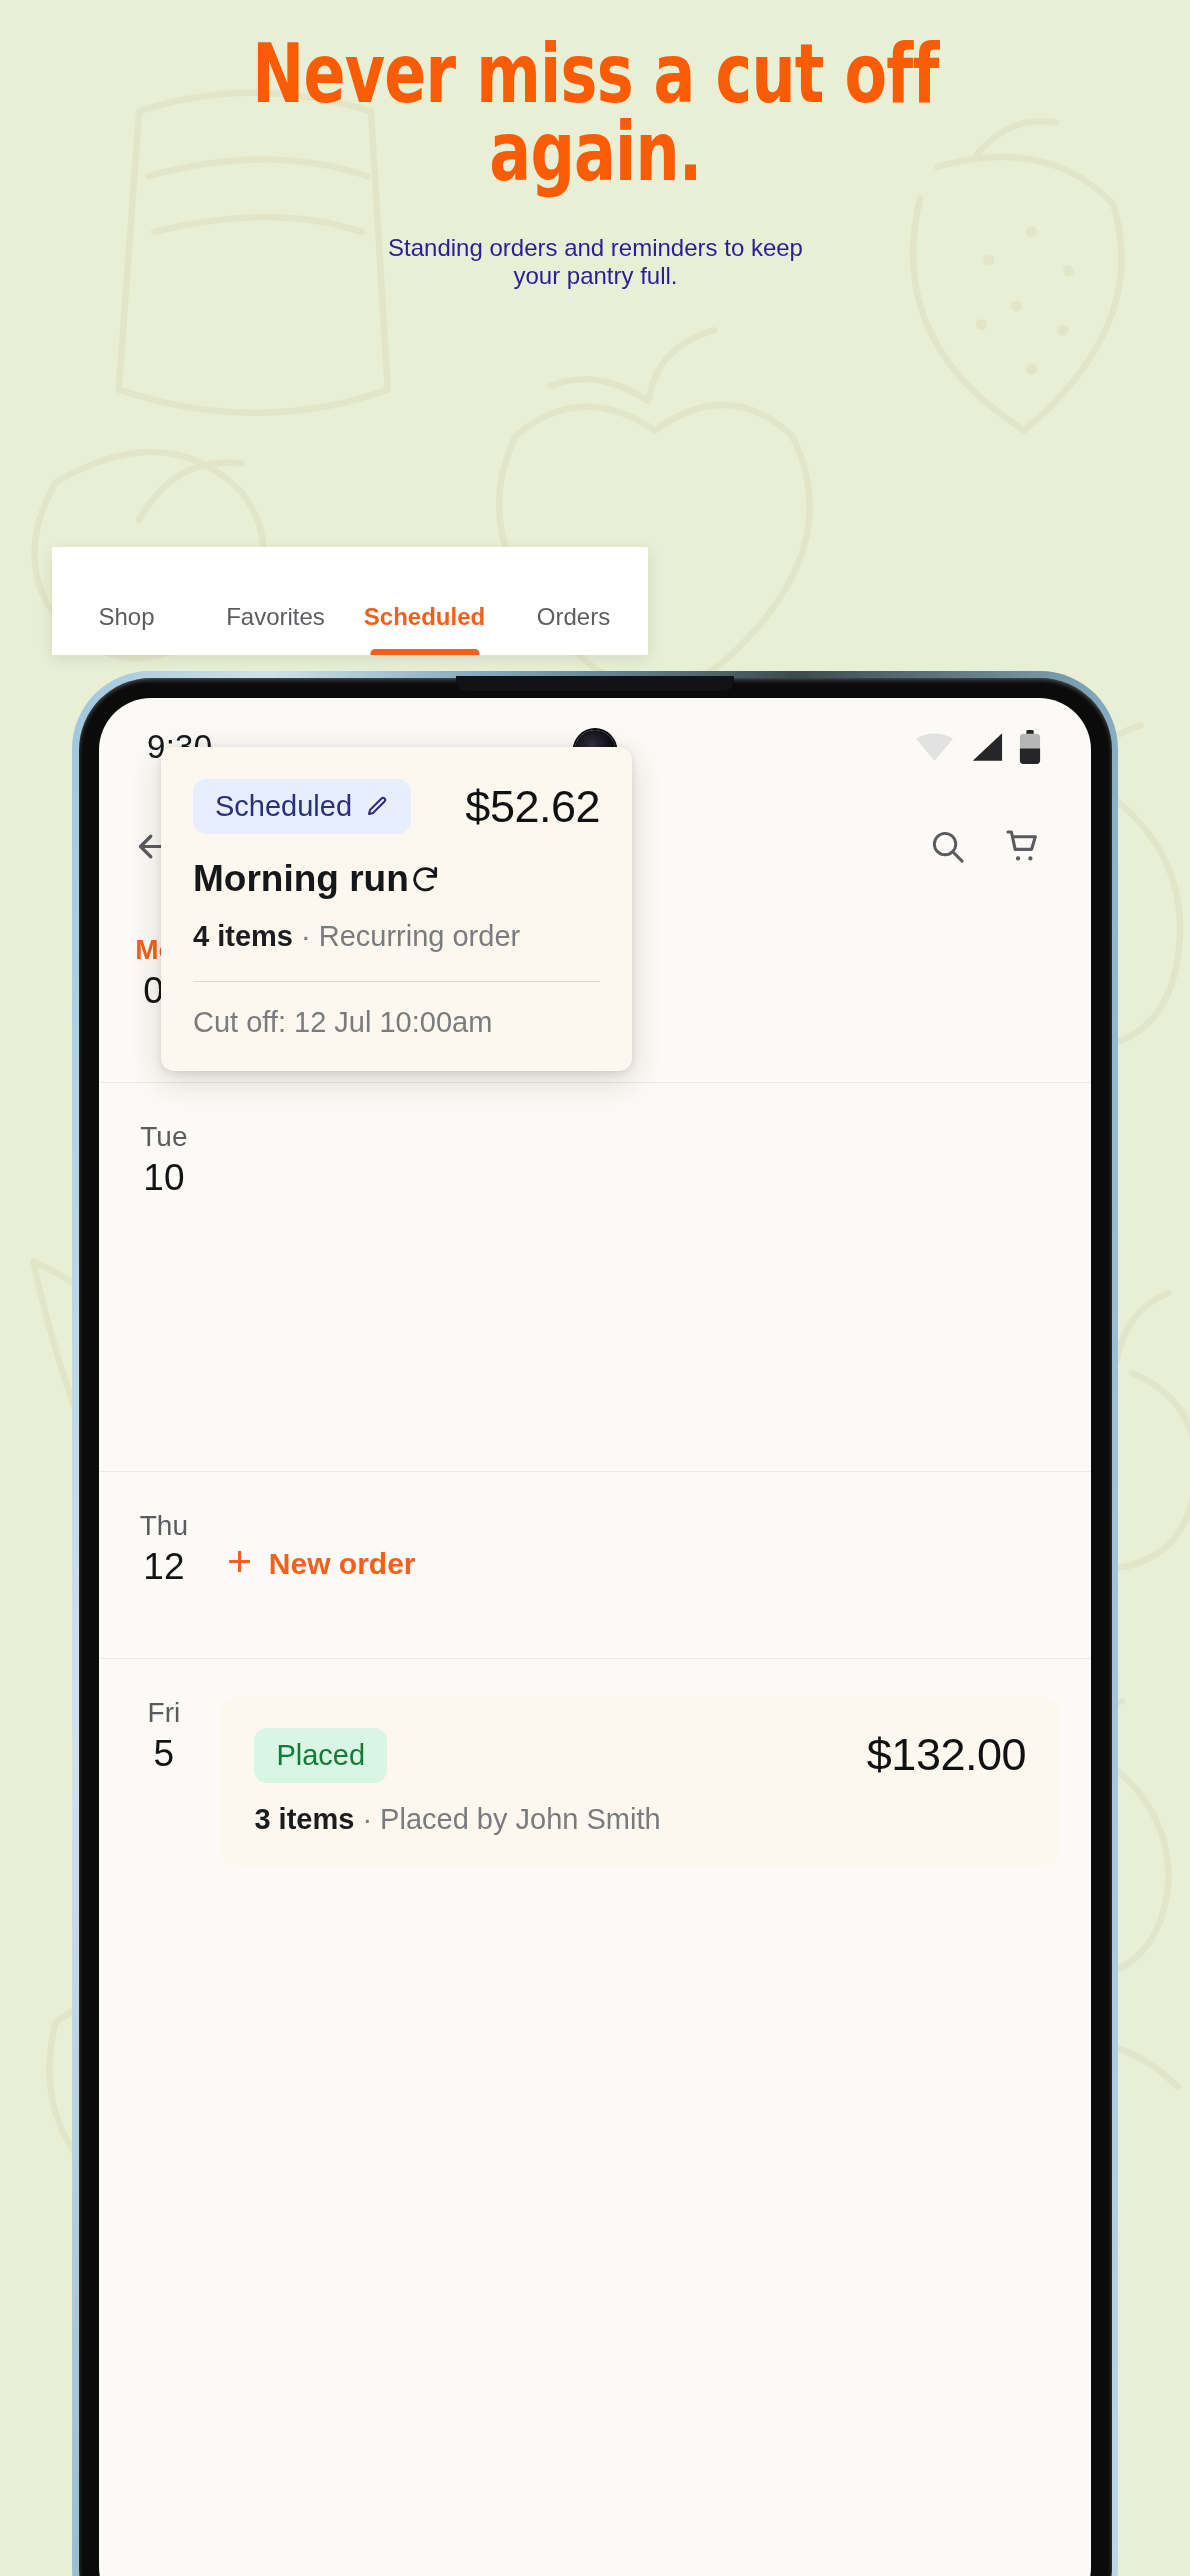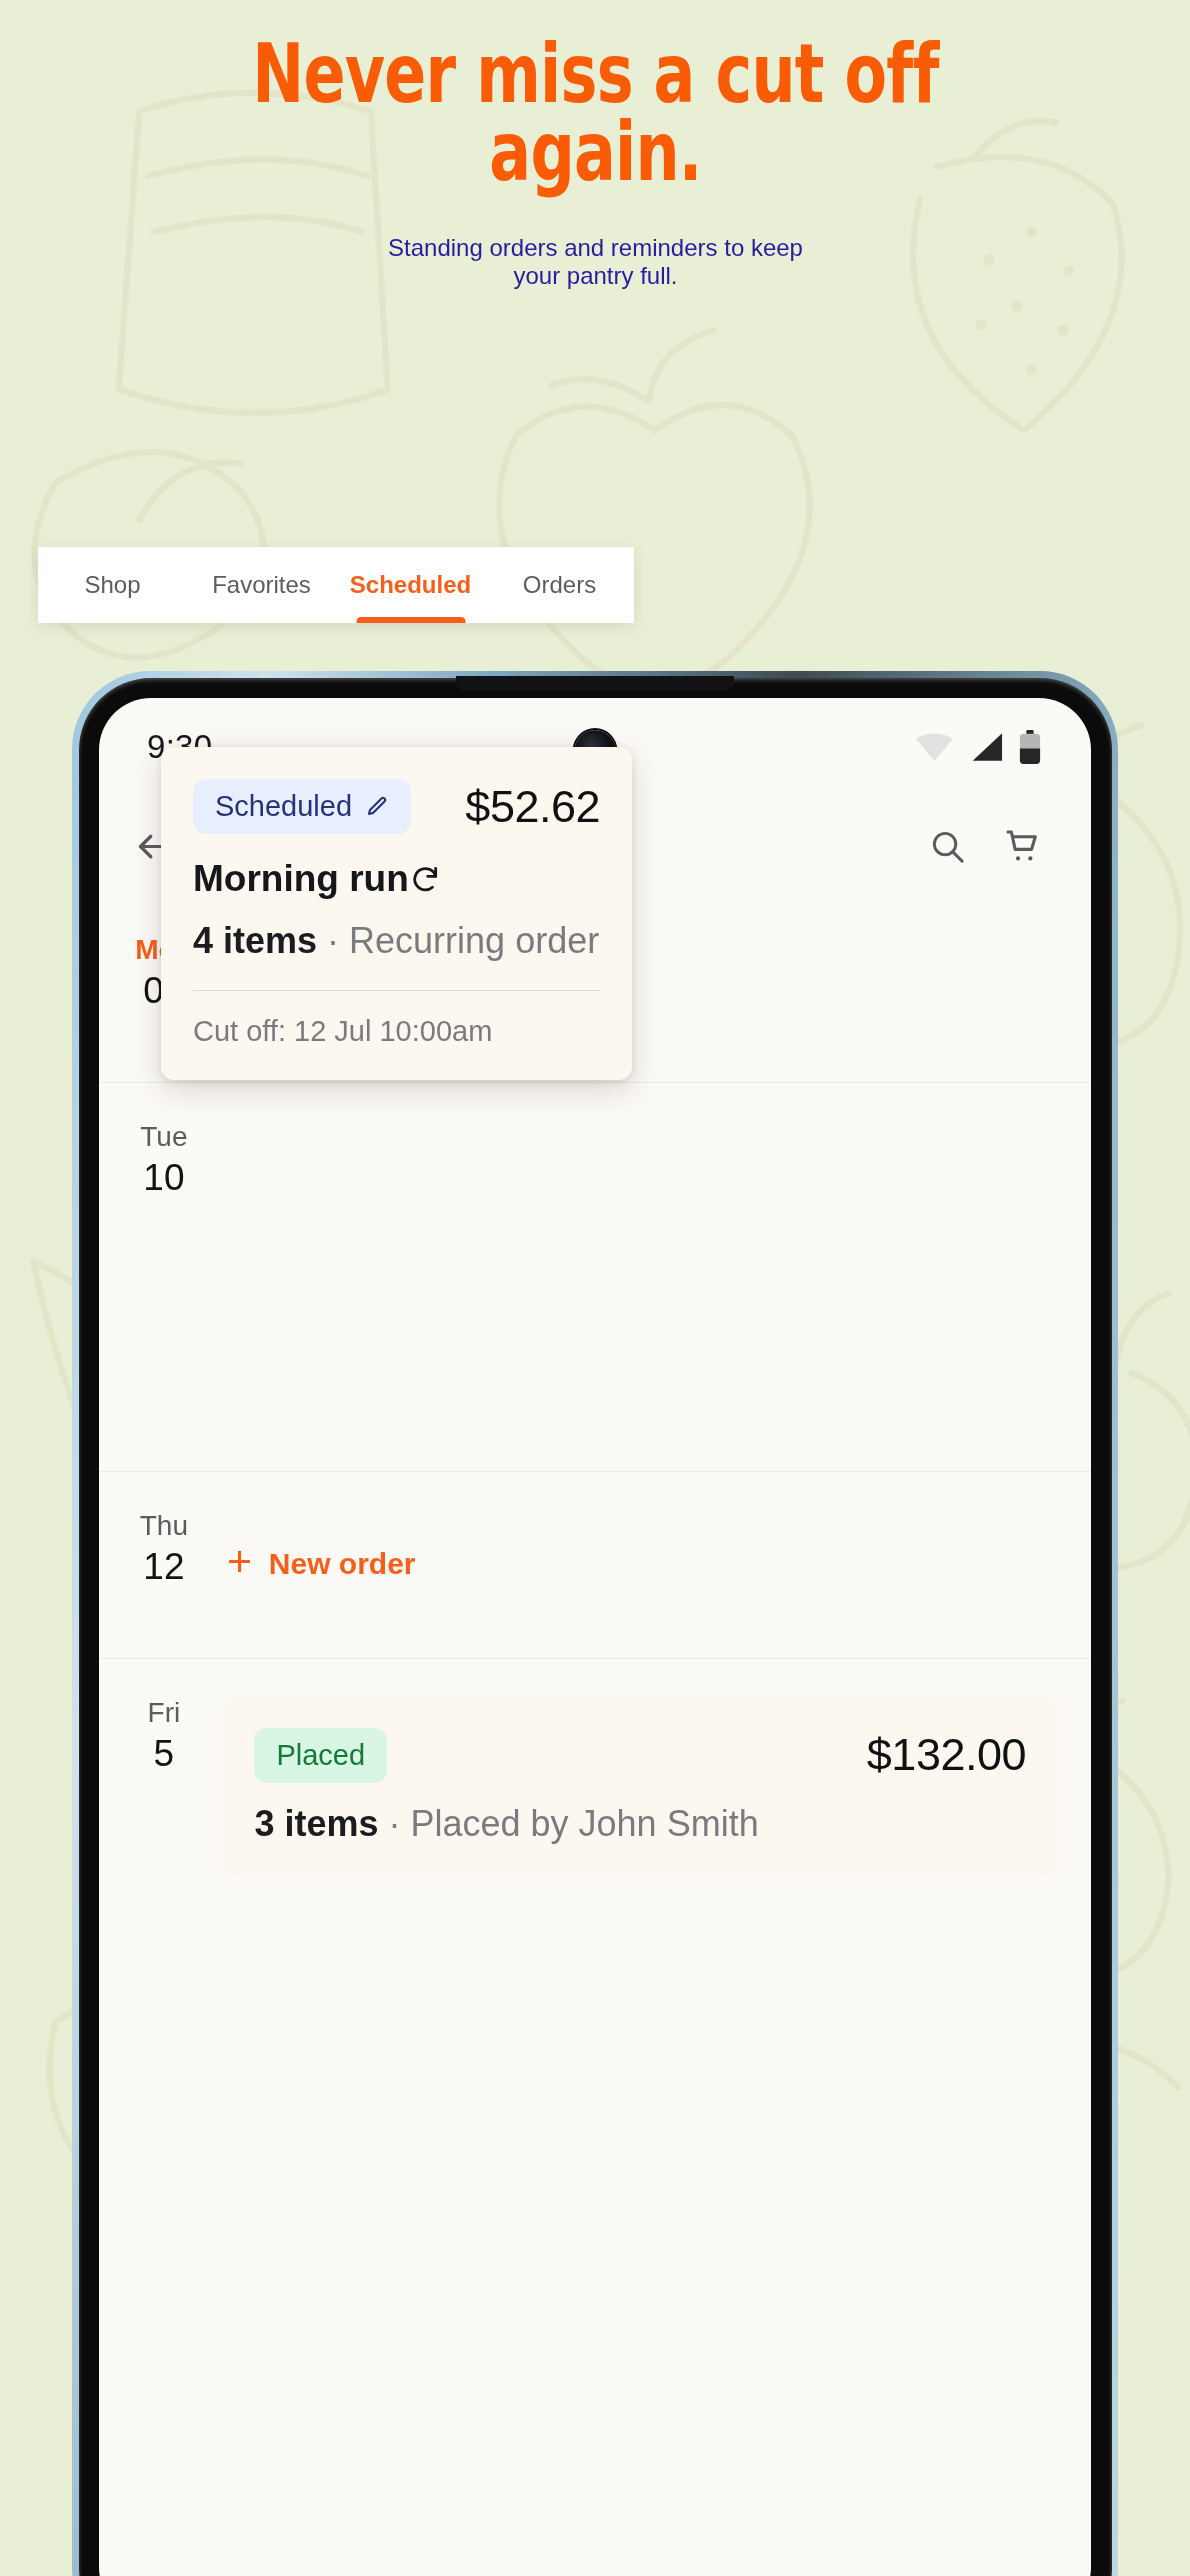--- a/index.html
+++ b/index.html
@@ -150,42 +150,42 @@
     border-radius:13px; padding:11px 22px;
     font-size:29px; font-weight:400;
   }
   .badge-scheduled { background:#E7EEFD; color:#2A3277; }
   .badge-placed    { background:#D9F5E3; color:#137A38; }
   .price { font-size:45px; color:#101113; font-weight:400; letter-spacing:-0.5px; }
   .order-title {
     margin-top:24px; font-size:37px; font-weight:700; color:#16171A;
     display:flex; align-items:center; gap:0;
   }
-  .order-meta { margin-top:20.4px; font-size:36px; }
+  .order-meta { margin-top:20.4px; font-size:29px; }
   .order-meta b { color:#1B1C1F; font-weight:700; }
   .order-meta span { color:#7A7B7F; }
   .card-divider { height:0.9px; background:#DCD9D2; margin:28px 0 24px; }
   .cutoff { font-size:29px; color:#7A7B7F; }
 
   
   #card-tue {
     position:absolute;
     left:161px; top:747px; width:471px;
     z-index:30;
     background:#FDF8EF;
     border-radius:13px;
     padding:32px 32px 32px;
     box-shadow:0 9.3px 32px rgba(40,36,28,.17), 0 1.9px 7.4px rgba(40,36,28,.10);
   }
   
 
   
   #tabbar {
     position:absolute;
-    left:38px; top:547px; width:596px; height:76px;
+    left:52px; top:547px; width:596px; height:108px;
     z-index:30;
     background:#FFFFFF;
     box-shadow:0 3.7px 15px rgba(40,36,28,.10);
     display:flex; align-items:flex-end;
   }
   .tab {
     flex:1; text-align:center; position:relative;
     padding-bottom:24px;
     font-size:24px; color:#5C5D61;
   }

